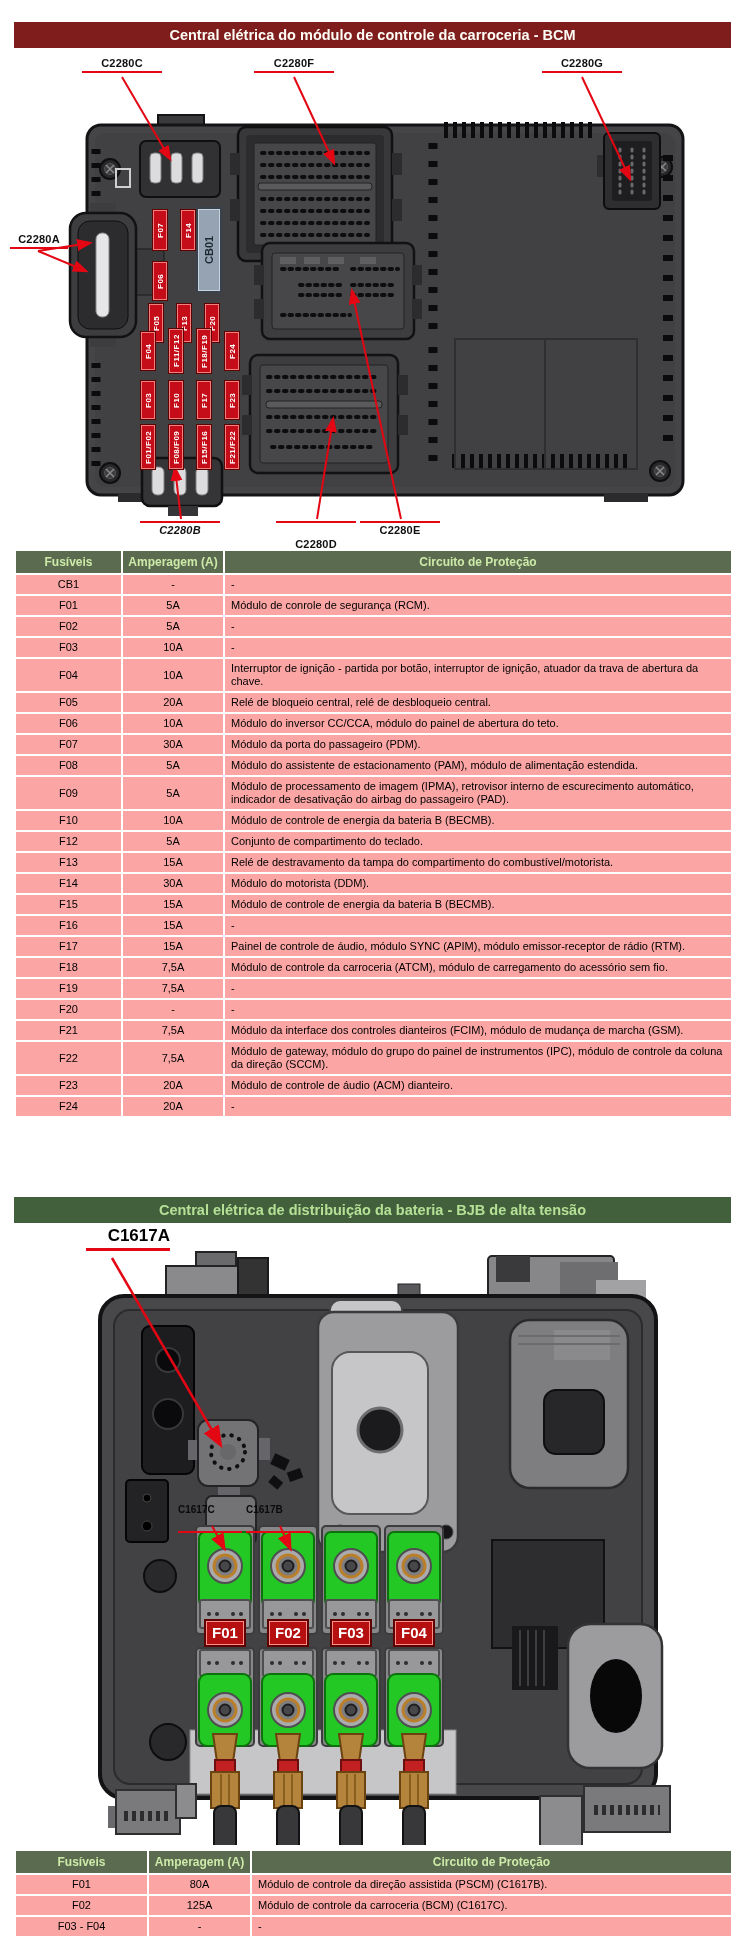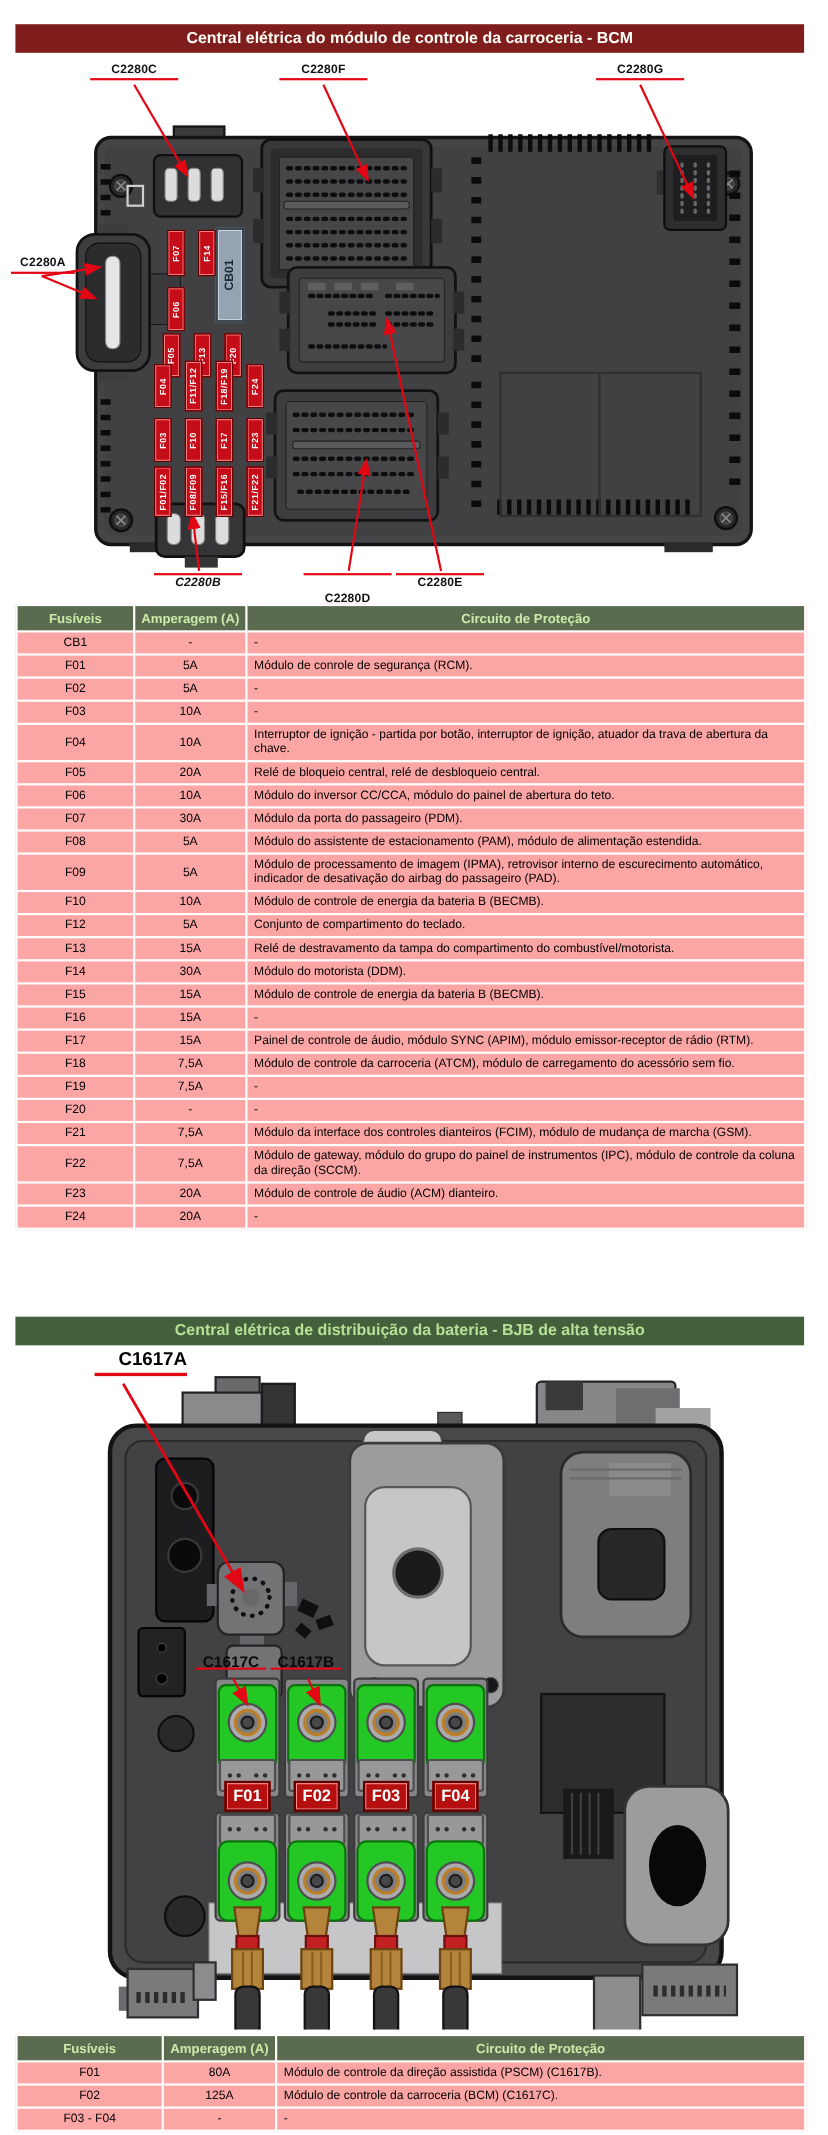--- a/index.html
+++ b/index.html
@@ -11,22 +11,22 @@
   .hbar2{top:1183px;background:#42603c;color:#b5e096;margin-top:14px;}
   .diag{position:absolute;left:0;width:753px;}
   #diag1{top:31px;height:505px;margin-top:20px;}
   #diag2{top:1209px;height:636px;}
   .diag svg{position:absolute;left:0;top:0;}
   .callout{position:absolute;text-align:center;font-weight:bold;font-size:11px;color:#111;
            border-bottom:2px solid #e30613;padding-bottom:1px;line-height:13px;
            letter-spacing:0.2px;}
   .callout-big{position:absolute;text-align:right;font-weight:bold;font-size:17px;color:#000;
            border-bottom:3px solid #e30613;padding-bottom:2px;line-height:20px;}
-  .callout-sm{position:absolute;text-align:center;font-weight:bold;font-size:14px;color:#0a0a0a;
-           border-bottom:2px solid #e30613;padding-bottom:0;line-height:12px;}
+  .callout-sm{position:absolute;font-weight:bold;font-size:10px;color:#0a0a0a;
+           border-bottom:2px solid #e30613;padding-bottom:15px;line-height:12px;}
   .vfuse{position:absolute;width:16px;background:#c40d18;border:1px solid #5f0000;
          box-shadow:inset 0 0 0 1px #f08080;color:#fff;font-weight:bold;font-size:8px;
          writing-mode:vertical-rl;transform:rotate(180deg);display:flex;align-items:center;
          justify-content:center;letter-spacing:0.5px;box-sizing:border-box;}
   .cb01{position:absolute;width:26px;background:#95a3b2;border:2px solid #39424c;
         box-shadow:inset 0 0 0 1px #c6d2dc;color:#1d2730;font-weight:bold;font-size:11px;
         writing-mode:vertical-rl;transform:rotate(180deg);display:flex;align-items:center;
         justify-content:center;box-sizing:border-box;}
   .bjb-badge{position:absolute;width:42px;height:28px;background:#b50f0f;
         border:2px solid #5e0000;box-shadow:inset 0 0 0 1px #ff8f8f;color:#fff;

